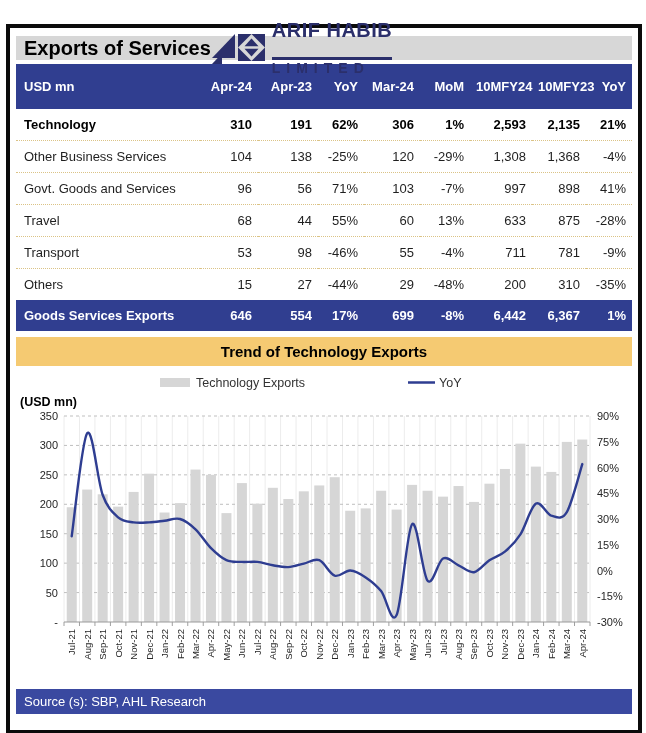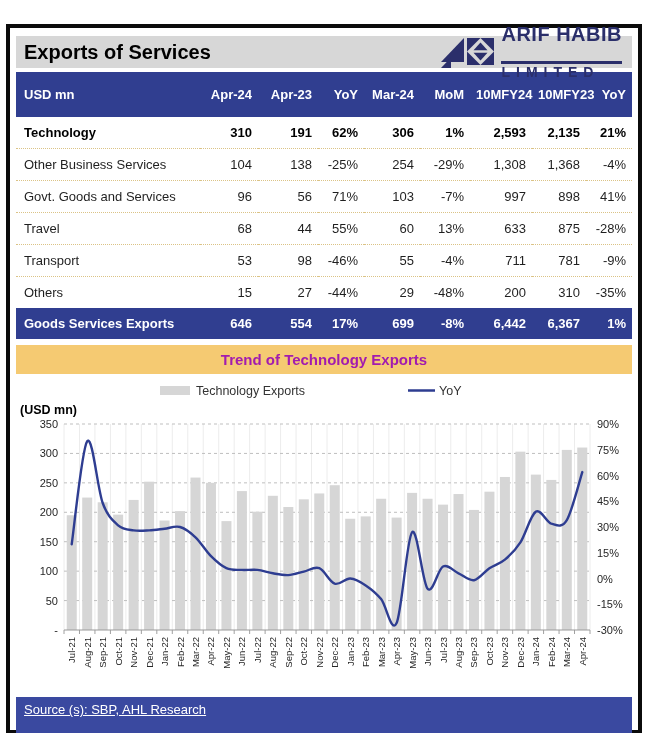--- a/index.html
+++ b/index.html
@@ -1,44 +1,44 @@
 <!DOCTYPE html>
 <html style="--navy: #303E90; --source-blue: #3A49A0; --banner-yellow: #F5CA72; --band-gray: #D7D7D7; --bar-gray: #D6D6D6; --line-navy: #2E3D91; --sep-dot: #DBC386; --grid-gray: #BFBFBF; --logo-navy: #2B2F6B;"><head>
 <meta charset="utf-8">
 <style>
   html,body{margin:0;padding:0;background:#fff;}
   body{width:646px;height:733px;position:relative;font-family:"Liberation Sans",sans-serif;overflow:hidden;}
   .frame{position:absolute;left:6px;top:24px;width:616px;height:688px;border:4px solid #0b0b0b;background:#fff;padding:8px 6px 6px 6px;}
 
   
-  .title-band{height:32px;background:var(--band-gray);display:flex;align-items:center;justify-content:space-between;padding:0 10px 0 8px;}
+  .title-band{height:24px;background:var(--band-gray);display:flex;align-items:center;padding:0 10px 0 8px;}
   .page-title{font-size:20px;font-weight:bold;color:#000;}
   .logo{display:flex;align-items:center;gap:5px;}
   .logo-text{display:flex;flex-direction:column;align-items:flex-start;}
   .logo-name{font-size:20px;font-weight:bold;color:var(--logo-navy);letter-spacing:.5px;line-height:20px;border-bottom:3px solid var(--logo-navy);padding-bottom:17px;}
   .logo-sub{font-size:14px;font-weight:bold;color:var(--logo-navy);letter-spacing:6px;margin-top:0;}
 
   
   table.data{border-collapse:collapse;width:100%;margin-top:4px;table-layout:fixed;}
   table.data th{background:var(--navy);color:#fff;font-size:13px;font-weight:bold;padding:15px 6px;text-align:right;}
   table.data th.name{text-align:left;padding-left:8px;}
   table.data td{font-size:13px;color:#1f1f1f;padding:8px 6px;text-align:right;}
   table.data td.name{text-align:left;padding-left:8px;}
   table.data tr.sep td{border-bottom:1.5px dotted var(--sep-dot);}
   table.data tr.bold-row td{font-weight:bold;color:#000;}
   table.data tr.total td{background:var(--navy);color:#fff;font-weight:bold;}
 
   
-  .banner{height:29px;line-height:29px;background:var(--banner-yellow);text-align:center;font-size:15px;font-weight:bold;color:#a21caf;margin-top:6px;}
+  .banner{height:29px;line-height:29px;background:var(--banner-yellow);text-align:center;font-size:15px;font-weight:bold;color:#000000;margin-top:6px;}
 
   
   #trend-chart{display:block;margin-top:2px;}
 
   
-  .source-bar{height:43px;line-height:25px;background:var(--source-blue);color:#fff;font-size:13px;padding-left:8px;margin-top:3px;text-decoration:underline;}
+  .source-bar{height:25px;line-height:25px;background:var(--source-blue);color:#fff;font-size:13px;padding-left:8px;margin-top:3px;}
 </style>
 </head>
 <body>
 
 <div class="frame">
 
   <div class="title-band">
     <div class="page-title">Exports of Services</div>
     <div class="logo">
       <svg class="logo-mark" width="56" height="34" viewBox="0 0 56 34">
@@ -91,21 +91,21 @@
         <td>1%</td>
         <td>2,593</td>
         <td>2,135</td>
         <td>21%</td>
       </tr>
       <tr class="sep">
         <td class="name">Other Business Services</td>
         <td>104</td>
         <td>138</td>
         <td>-25%</td>
-        <td>254</td>
+        <td>120</td>
         <td>-29%</td>
         <td>1,308</td>
         <td>1,368</td>
         <td>-4%</td>
       </tr>
       <tr class="sep">
         <td class="name">Govt. Goods and Services</td>
         <td>96</td>
         <td>56</td>
         <td>71%</td>

